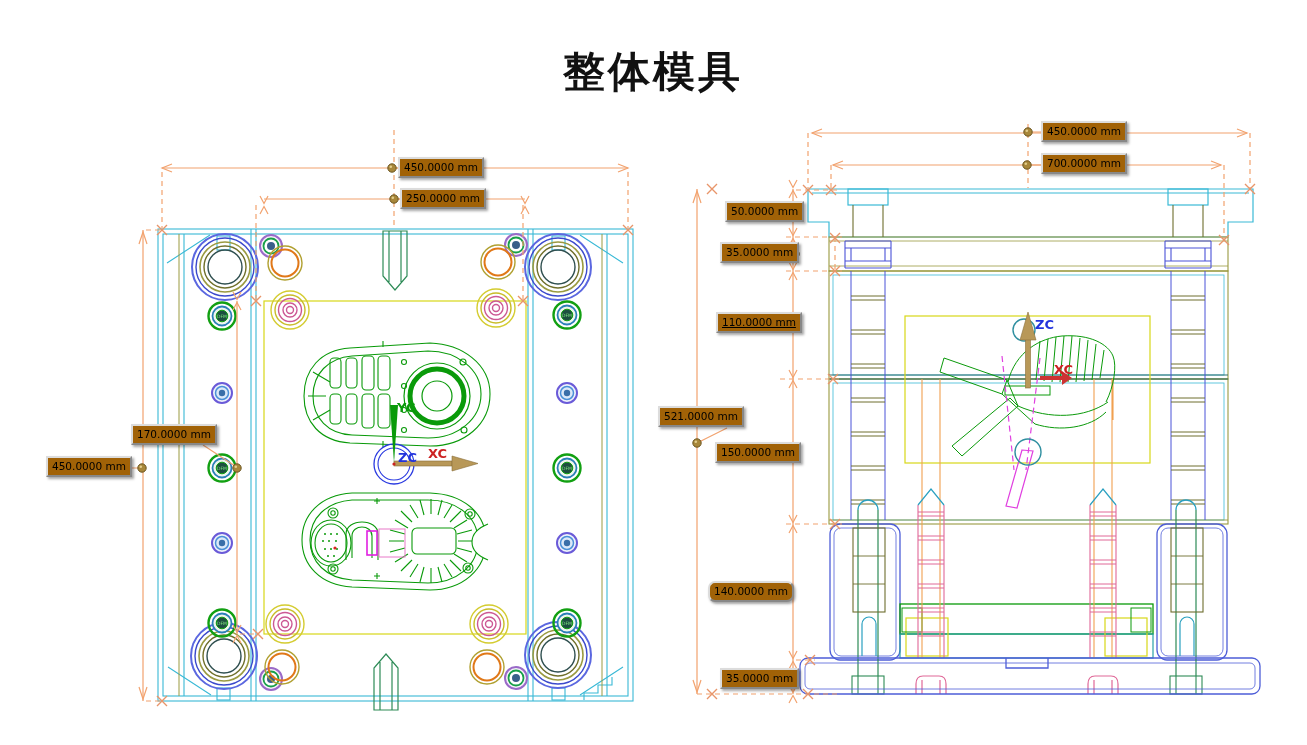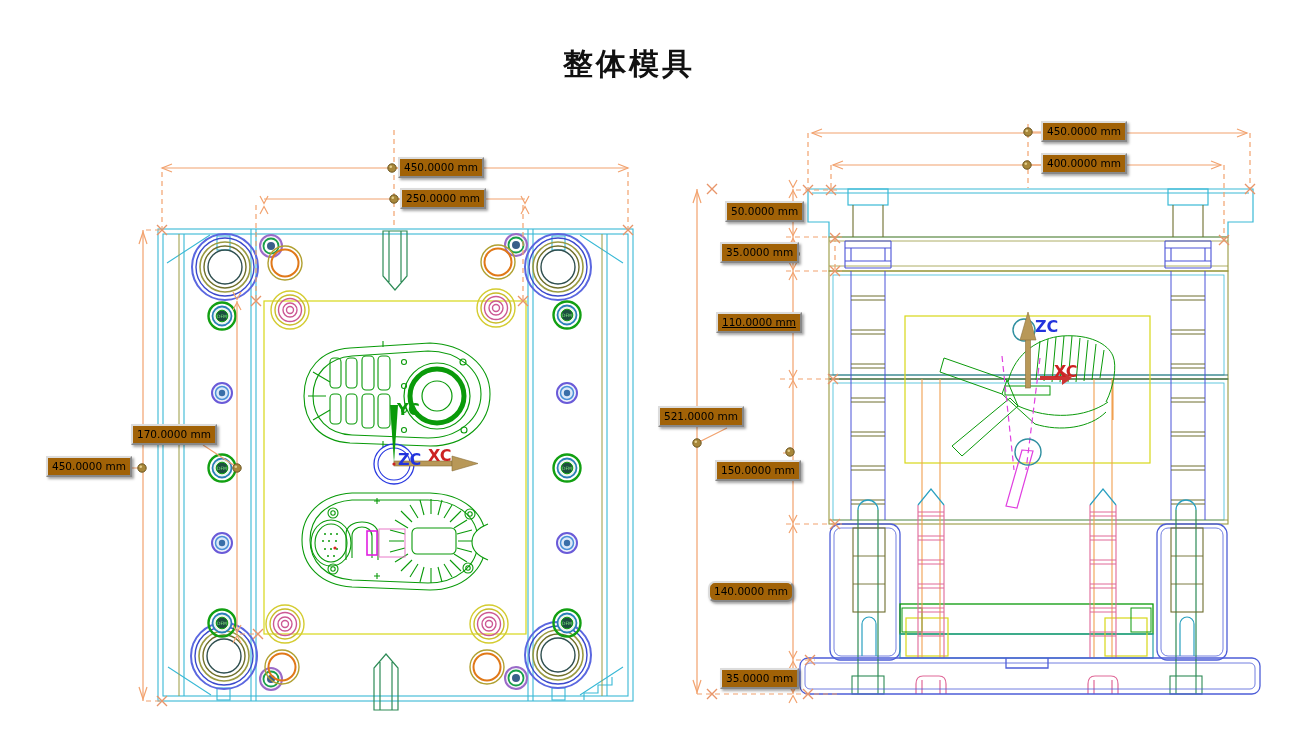--- a/index.html
+++ b/index.html
@@ -1,24 +1,24 @@
 <!DOCTYPE html>
 <html><head>
 <meta charset="utf-8">
 <style>
   html,body{margin:0;padding:0;background:#fff;}
   #stage{position:relative;width:1307px;height:745px;background:#fff;overflow:hidden;
          font-family:"DejaVu Sans","Liberation Sans",sans-serif;}
   #stage svg{position:absolute;left:0;top:0;}
-  .title{position:absolute;left:563px;top:44px;font-size:30px;font-weight:600;
+  .title{position:absolute;left:563px;top:44px;font-size:42px;font-weight:600;
          letter-spacing:3px;color:#111;white-space:nowrap;}
   .dim-label{position:absolute;background:#a16207;color:#000;font-size:10.5px;
          line-height:12px;padding:2px 4px 3px 4px;border:2px outset #dcdcdc;
          box-shadow:1.5px 2px 2.5px rgba(0,0,0,.35);white-space:nowrap;z-index:5;}
-  .axis-label{position:absolute;font-size:16px;font-weight:bold;z-index:4;white-space:nowrap;}
+  .axis-label{position:absolute;font-size:13px;font-weight:bold;z-index:4;white-space:nowrap;}
   .ax-red{color:#cc2222;} .ax-blue{color:#2233dd;} .ax-green{color:#0a9a0a;text-align:center;}
 </style>
 </head>
 <body>
 
 <div id="stage">
 
 <svg width="1307" height="745" viewBox="0 0 1307 745">
   <defs>
     <g id="xm">
@@ -386,26 +386,26 @@
 </svg>
 
 <div class="title">整体模具</div>
 
 <div class="dim-label" style="left:398px;top:157px;">450.0000 mm</div>
 <div class="dim-label" style="left:400px;top:188px;">250.0000 mm</div>
 <div class="dim-label" style="left:131px;top:424px;">170.0000 mm</div>
 <div class="dim-label" style="left:46px;top:456px;">450.0000 mm</div>
 
 <div class="dim-label" style="left:1041px;top:121px;">450.0000 mm</div>
-<div class="dim-label" style="left:1041px;top:153px;">400.0000 mm</div>
+<div class="dim-label" style="left:1041px;top:153px;">700.0000 mm</div>
 <div class="dim-label" style="left:725px;top:201px;">50.0000 mm</div>
 <div class="dim-label" style="left:720px;top:242px;">35.0000 mm</div>
 <div class="dim-label" style="left:716px;top:312px;text-decoration:underline;">110.0000 mm</div>
 <div class="dim-label" style="left:658px;top:406px;">521.0000 mm</div>
-<div class="dim-label" style="left:715px;top:460px;">150.0000 mm</div>
+<div class="dim-label" style="left:715px;top:442px;">150.0000 mm</div>
 <div class="dim-label" style="left:708px;top:581px;border-radius:7px;">140.0000 mm</div>
 <div class="dim-label" style="left:720px;top:668px;">35.0000 mm</div>
 
 <div class="axis-label ax-green" style="left:397px;top:400px;">YC</div>
 <div class="axis-label ax-blue" style="left:398px;top:450px;">ZC</div>
 <div class="axis-label ax-red" style="left:428px;top:446px;">XC</div>
 <div class="axis-label ax-blue" style="left:1035px;top:317px;">ZC</div>
 <div class="axis-label ax-red" style="left:1054px;top:362px;">XC</div>
 
 </div>

